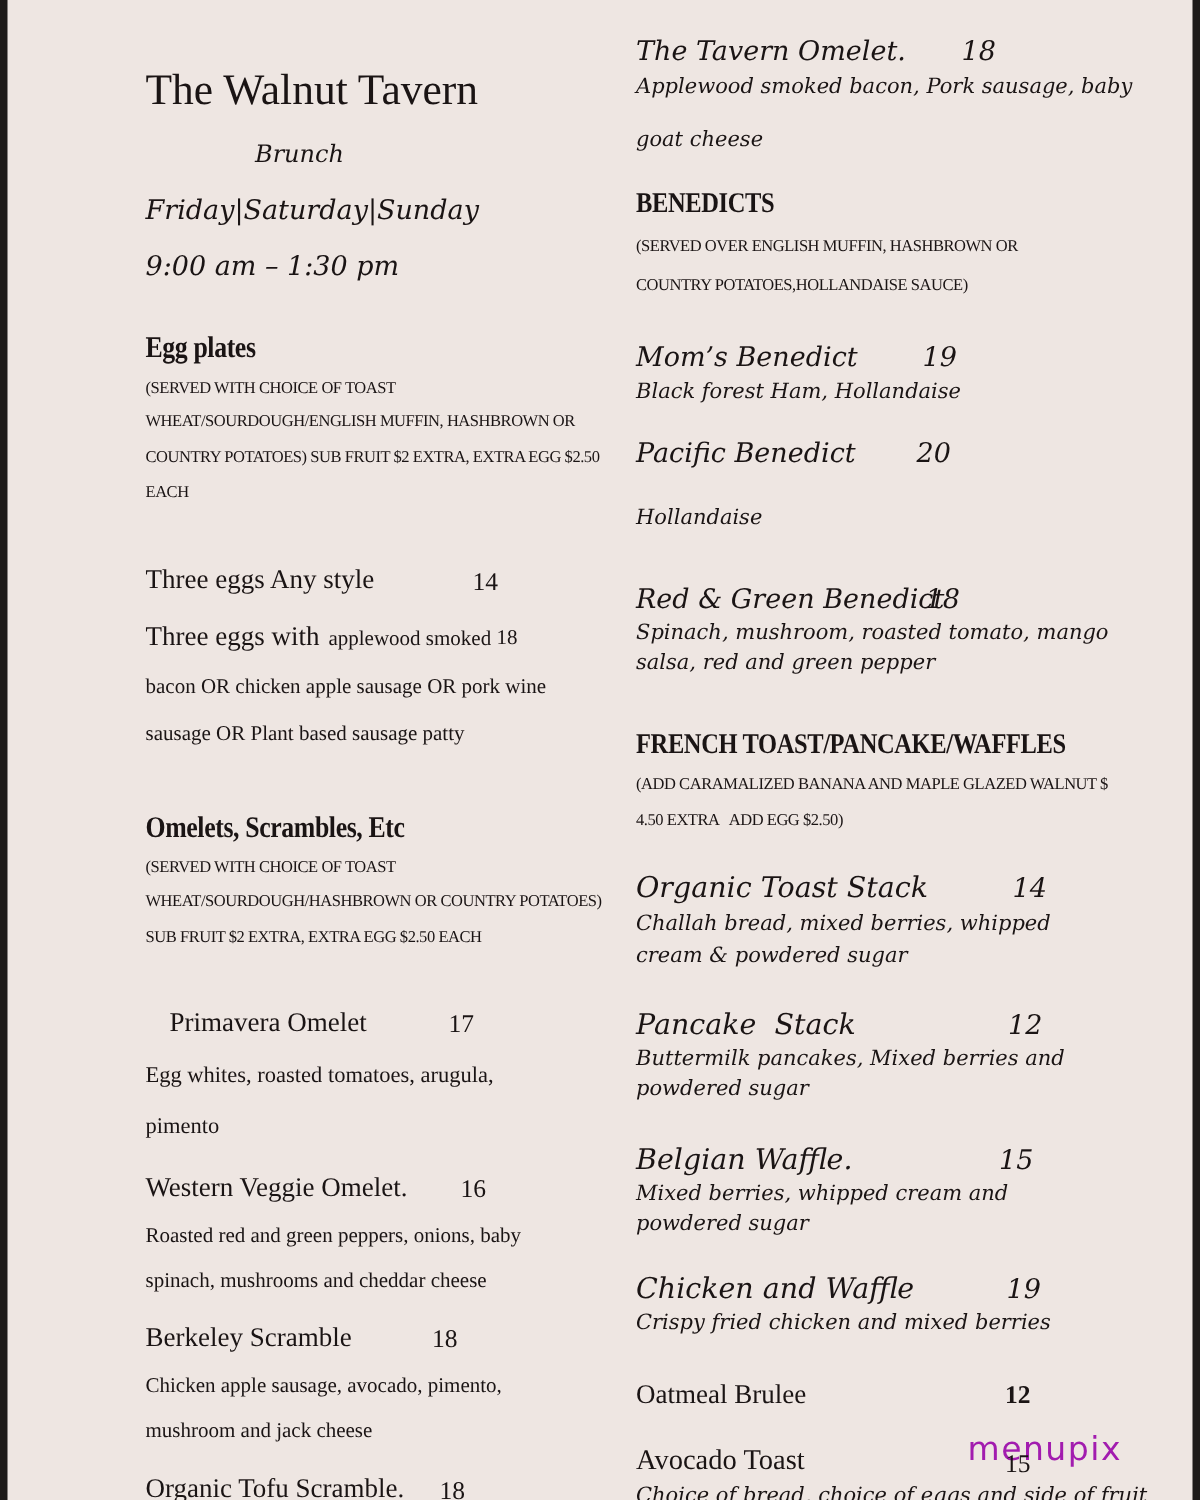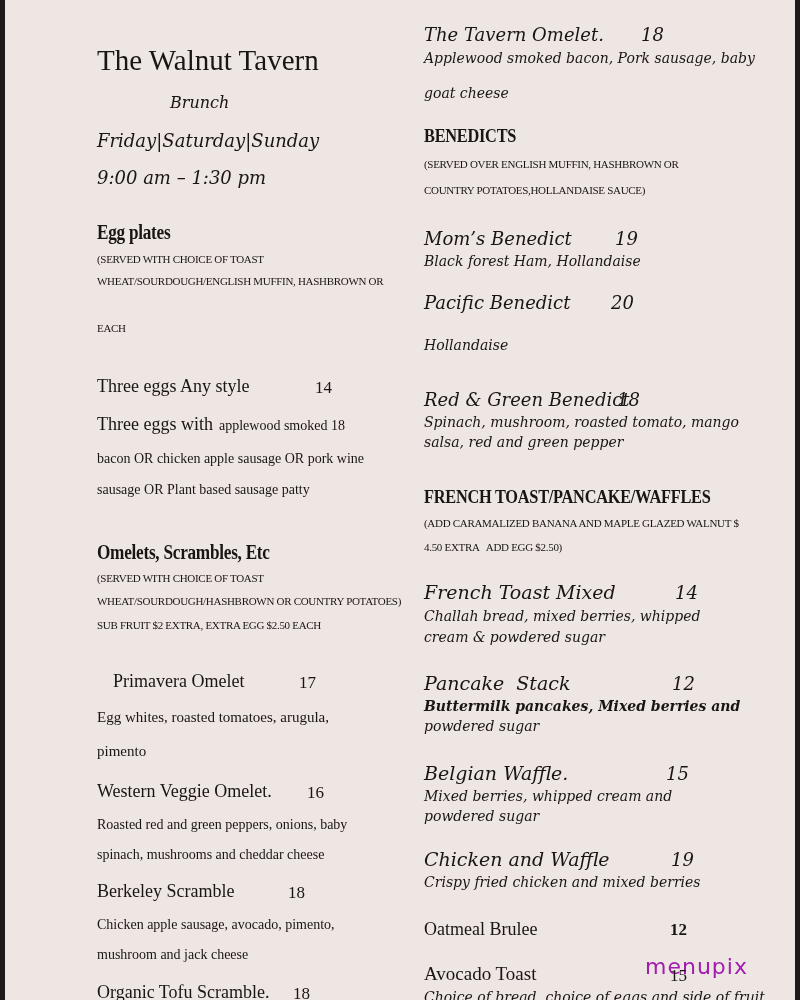--- a/index.html
+++ b/index.html
@@ -42,20 +42,21 @@
 <div class="page">
 
   <div class="abs serif title" style="left:92px; top:44px;">The Walnut Tavern</div>
   <div class="abs script brunch" style="left:165px; top:93px;">Brunch</div>
   <div class="abs script days" style="left:92px; top:130px;">Friday|Saturday|Sunday</div>
   <div class="abs script hours" style="left:92px; top:167px;">9:00 am – 1:30 pm</div>
 
   <div class="abs heavy sec-head" style="left:92px; top:221px;">Egg plates</div>
   <div class="abs caps" style="left:92px; top:253px;">(SERVED WITH CHOICE OF TOAST</div>
   <div class="abs caps" style="left:92px; top:275px;">WHEAT/SOURDOUGH/ENGLISH MUFFIN, HASHBROWN OR</div>
+  <div class="abs caps" style="left:92px; top:299px;">COUNTRY POTATOES) SUB FRUIT $2 EXTRA, EXTRA EGG $2.50</div>
   <div class="abs caps" style="left:92px; top:322px;">EACH</div>
 
   <div class="abs item-name-l" style="left:92px; top:376px;">Three eggs Any style</div>
   <div class="abs price-l" style="left:310px; top:378px;">14</div>
 
   <div class="abs" style="left:92px; top:414px;">
     <span class="item-name-l">Three eggs with</span>
     <span class="desc-l" style="margin-left:2px;">applewood smoked</span>
   </div>
   <div class="abs price-l" style="left:326px; top:418px; font-size:14px;">18</div>
@@ -104,28 +105,28 @@
 
   <div class="abs script item-name-r" style="left:419px; top:389px;">Red &amp; Green Benedict</div>
   <div class="abs script price-r" style="left:612px; top:389px;">18</div>
   <div class="abs script desc-r" style="left:419px; top:412px;">Spinach, mushroom, roasted tomato, mango</div>
   <div class="abs script desc-r" style="left:419px; top:432px;">salsa, red and green pepper</div>
 
   <div class="abs heavy sec-head-sm" style="left:419px; top:486px;">FRENCH TOAST/PANCAKE/WAFFLES</div>
   <div class="abs caps" style="left:419px; top:517px;">(ADD CARAMALIZED BANANA AND MAPLE GLAZED WALNUT $</div>
   <div class="abs caps" style="left:419px; top:541px; white-space:pre;">4.50 EXTRA   ADD EGG $2.50)</div>
 
-  <div class="abs script item-name-r" style="left:419px; top:581px; font-size:19px;">French Toast Mixed</div>
+  <div class="abs script item-name-r" style="left:419px; top:581px; font-size:19px;">Organic Toast Stack</div>
   <div class="abs script price-r" style="left:670px; top:582px;">14</div>
   <div class="abs script desc-r" style="left:419px; top:606px;">Challah bread, mixed berries, whipped</div>
   <div class="abs script desc-r" style="left:419px; top:627px;">cream &amp; powdered sugar</div>
 
   <div class="abs script item-name-r" style="left:419px; top:672px; font-size:19px; white-space:pre;">Pancake  Stack</div>
   <div class="abs script price-r" style="left:667px; top:673px;">12</div>
-  <div class="abs script desc-r" style="left:419px; top:696px;font-weight:bold;">Buttermilk pancakes, Mixed berries and</div>
+  <div class="abs script desc-r" style="left:419px; top:696px;">Buttermilk pancakes, Mixed berries and</div>
   <div class="abs script desc-r" style="left:419px; top:716px;">powdered sugar</div>
 
   <div class="abs script item-name-r" style="left:419px; top:762px; font-size:19px;">Belgian Waffle.</div>
   <div class="abs script price-r" style="left:661px; top:763px;">15</div>
   <div class="abs script desc-r" style="left:419px; top:786px;">Mixed berries, whipped cream and</div>
   <div class="abs script desc-r" style="left:419px; top:806px;">powdered sugar</div>
 
   <div class="abs script item-name-r" style="left:419px; top:848px; font-size:19px;">Chicken and Waffle</div>
   <div class="abs script price-r" style="left:666px; top:849px;">19</div>
   <div class="abs script desc-r" style="left:419px; top:872px;">Crispy fried chicken and mixed berries</div>

